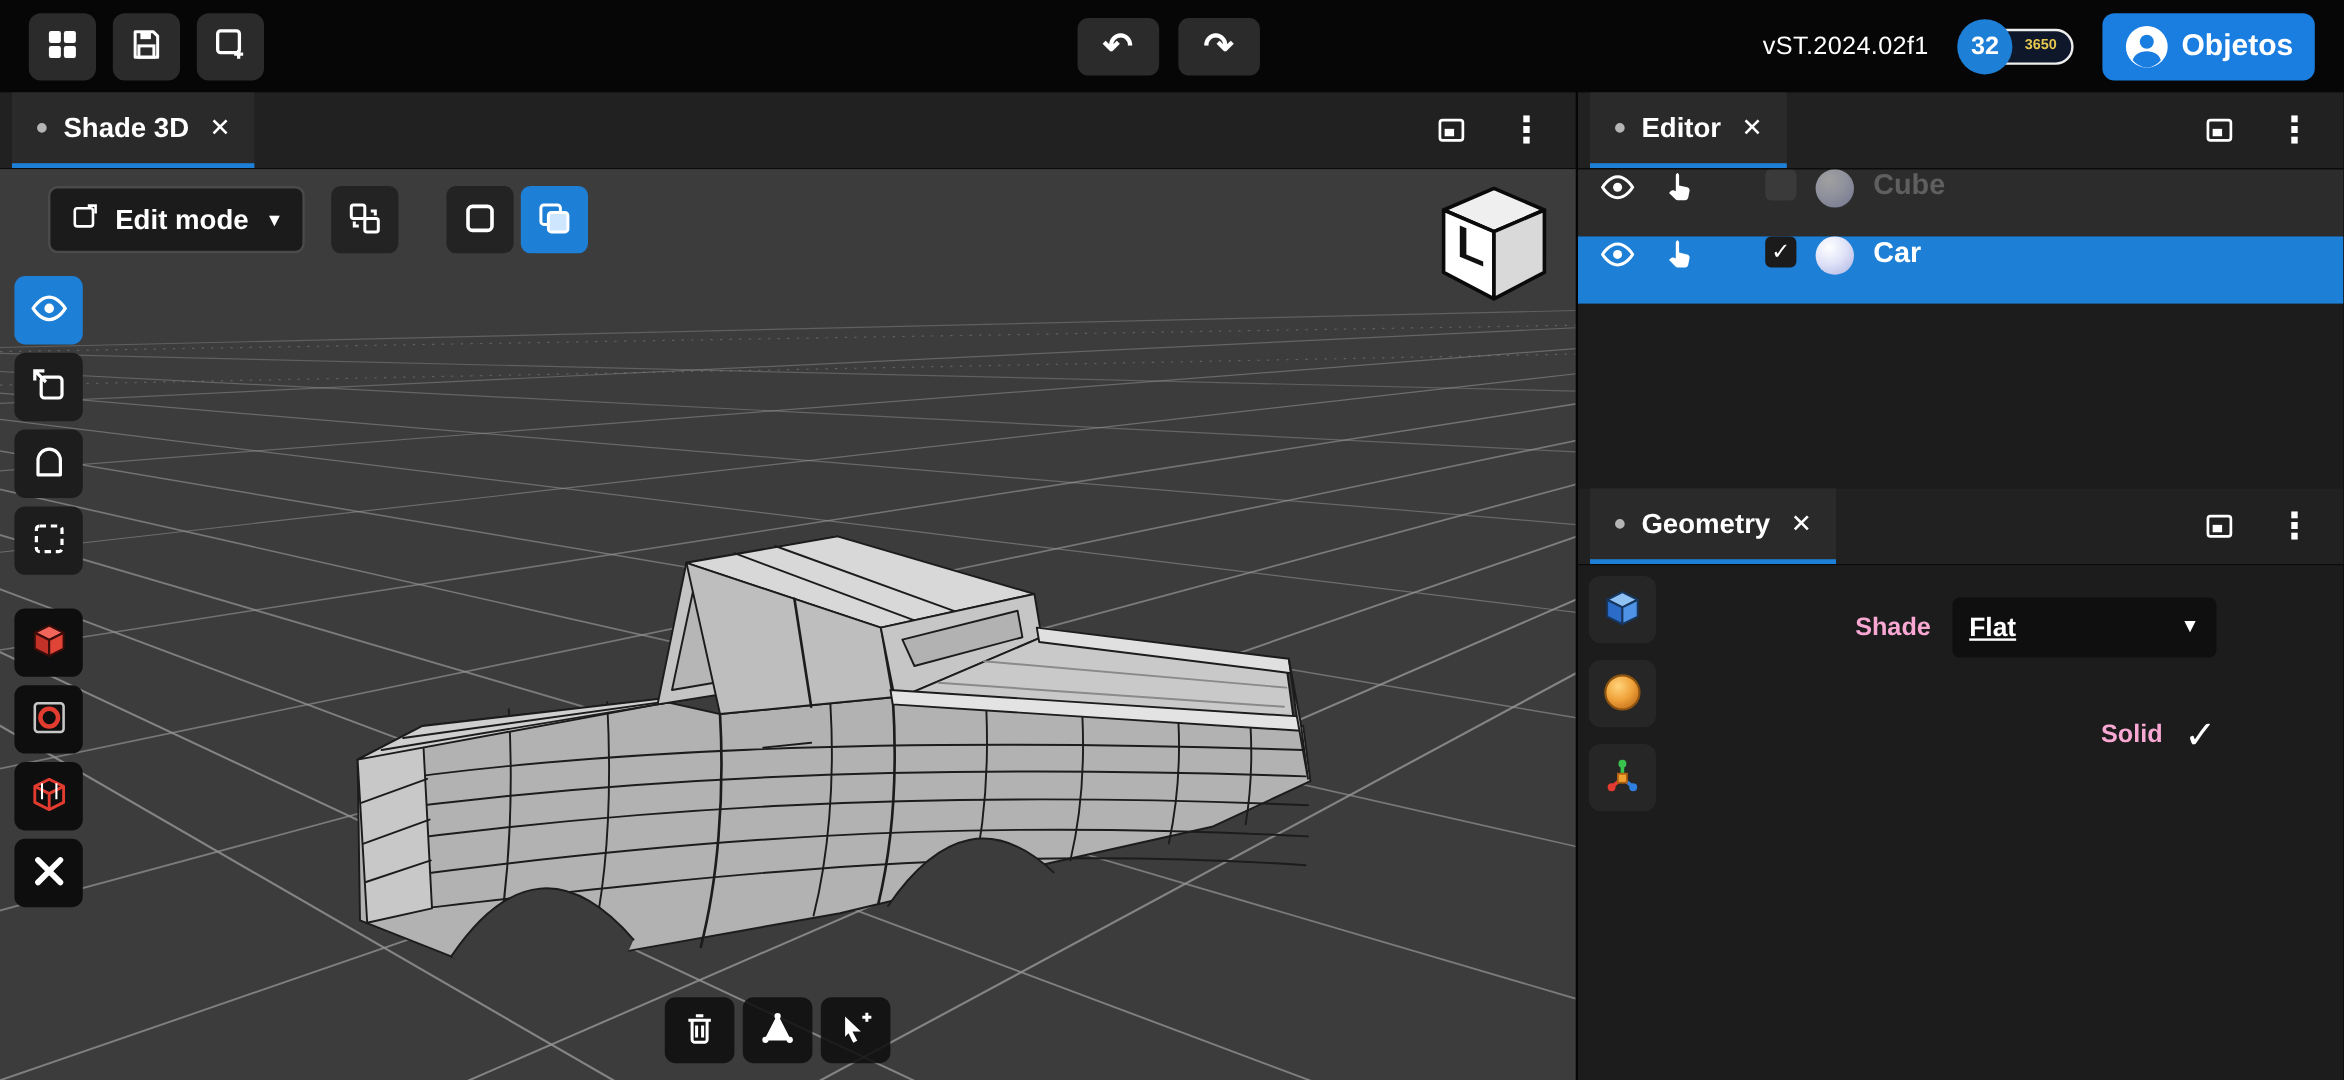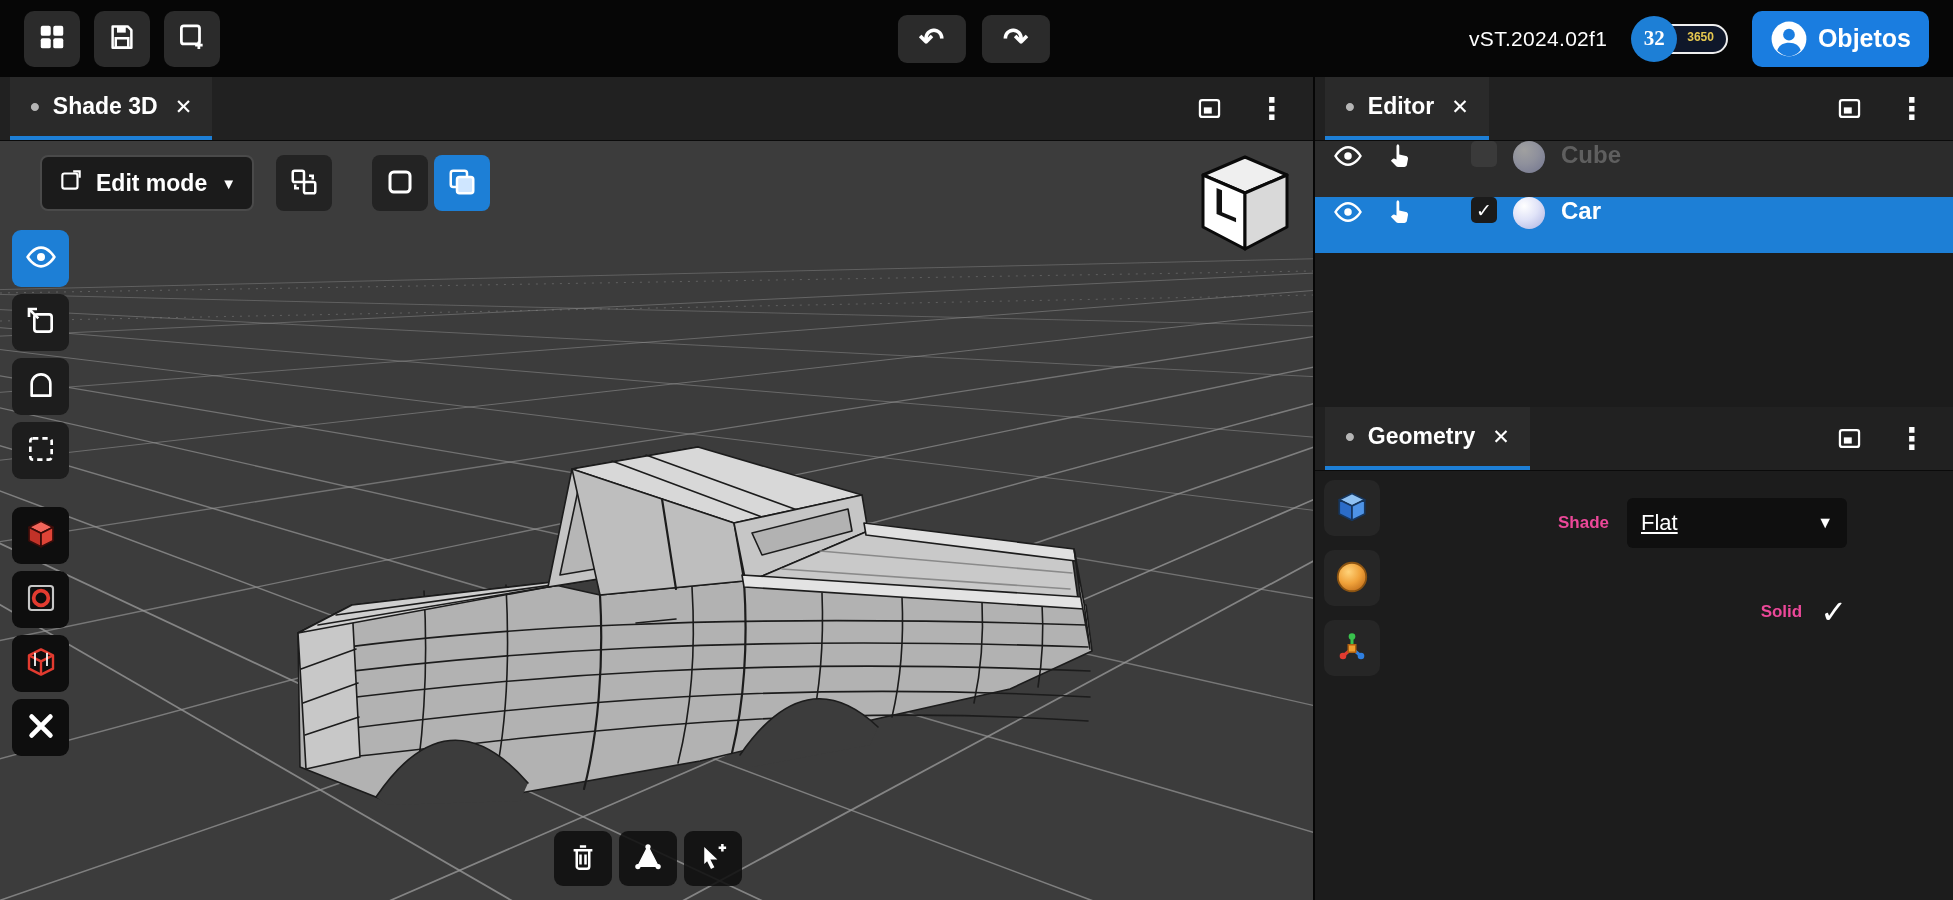--- a/index.html
+++ b/index.html
@@ -11,21 +11,21 @@
   .topbar{height:77px;background:#060606;display:flex;align-items:center;padding:0 24px;position:relative;flex:0 0 auto;}
   .tb-left{display:flex;gap:14px;}
   .icon-btn{width:56px;height:56px;border-radius:10px;background:#2b2b2b;border:none;display:flex;align-items:center;justify-content:center;cursor:pointer;}
   .icon-btn svg{width:30px;height:30px;}
   .tb-center{position:absolute;left:50%;top:50%;transform:translate(-52%,-50%);display:flex;gap:16px;}
   .arrow-btn{width:68px;height:48px;border-radius:9px;background:#2b2b2b;border:none;color:#fff;font-size:30px;font-weight:bold;line-height:1;display:flex;align-items:center;justify-content:center;cursor:pointer;}
   .tb-right{margin-left:auto;display:flex;align-items:center;gap:24px;}
   .version{color:#fff;font-size:21px;letter-spacing:.3px;}
   .badge{position:relative;height:48px;display:flex;align-items:center;cursor:pointer;}
   .coins{margin-left:24px;background:#0f172a;border:2px solid #eee;border-radius:16px;padding:4px 12px 8px 30px;color:#e6c84f;font-weight:bold;font-size:12px;}
-  .level{position:absolute;left:0;top:1px;width:46px;height:46px;border-radius:50%;background:#1d7fd6;color:#fff;font-weight:bold;font-size:21px;display:flex;align-items:center;justify-content:center;z-index:2;font-family:Liberation Serif, serif;}
+  .level{position:absolute;left:0;top:1px;width:46px;height:46px;border-radius:50%;background:#1d7fd6;color:#fff;font-weight:bold;font-size:21px;display:flex;align-items:center;justify-content:center;z-index:2;}
   .account{display:flex;align-items:center;gap:10px;background:#1a7de0;border:none;border-radius:10px;height:56px;padding:0 18px;color:#fff;font-weight:bold;font-size:25px;cursor:pointer;}
   .account .avatar{width:38px;height:38px;display:flex;}
 
   
   .body{flex:1;display:flex;min-height:0;}
   .main{width:1313px;display:flex;flex-direction:column;background:#1d1d1d;}
   .side{width:640px;display:flex;flex-direction:column;background:#1c1c1c;border-left:2px solid #060606;}
 
   
   .tabbar{height:64px;background:#212121;display:flex;align-items:center;position:relative;padding-left:10px;border-bottom:1px solid #0b0b0b;flex:0 0 auto;}
@@ -76,23 +76,23 @@
   .obj-row.dim .obj-label{color:#5f5f5f;}
 
   
   .panel-geo{flex:1;display:flex;flex-direction:column;}
   .geo-body{flex:1;display:flex;padding-top:9px;}
   .geo-strip{width:74px;display:flex;flex-direction:column;gap:14px;align-items:center;}
   .strip-btn{width:56px;height:56px;border-radius:10px;background:#262626;border:none;display:flex;align-items:center;justify-content:center;cursor:pointer;}
   .strip-btn svg{width:36px;height:36px;}
   .geo-content{flex:1;padding-top:18px;}
   .geo-row{display:flex;align-items:center;justify-content:flex-end;margin-right:106px;}
-  .geo-label{color:#ec4899;font-weight:bold;font-size:17px;margin-right:18px;}
+  .geo-label{color:#f9a8d4;font-weight:bold;font-size:21px;margin-right:18px;}
   .dd{width:220px;height:50px;background:#0f0f0f;border:none;border-radius:6px;display:flex;align-items:center;padding:0 14px;color:#fff;cursor:pointer;}
-  .ddval{font-weight:normal;font-size:22px;text-decoration:underline;}
+  .ddval{font-weight:bold;font-size:22px;text-decoration:underline;}
   .ddarrow{margin-left:auto;font-size:16px;}
   .geo-row.solid{margin-top:48px;}
   .check{color:#fff;font-weight:bold;font-size:32px;line-height:1;cursor:pointer;}
 </style>
 </head>
 <body>
 
 <div class="app">
 
   <header class="topbar">

